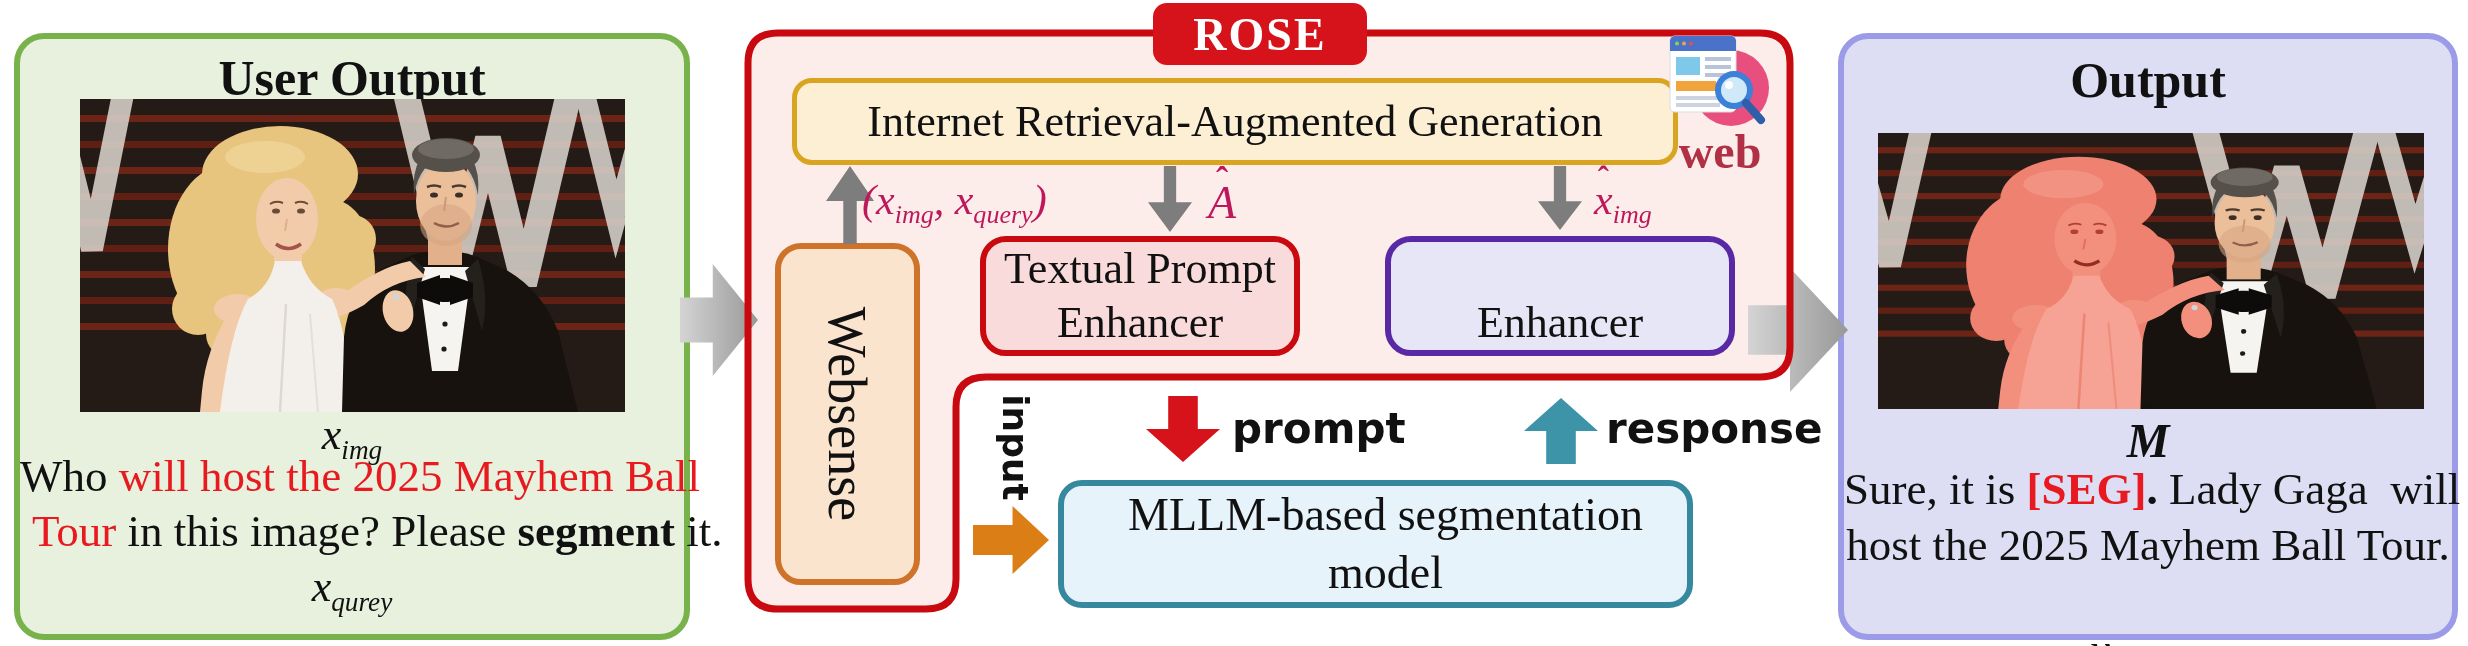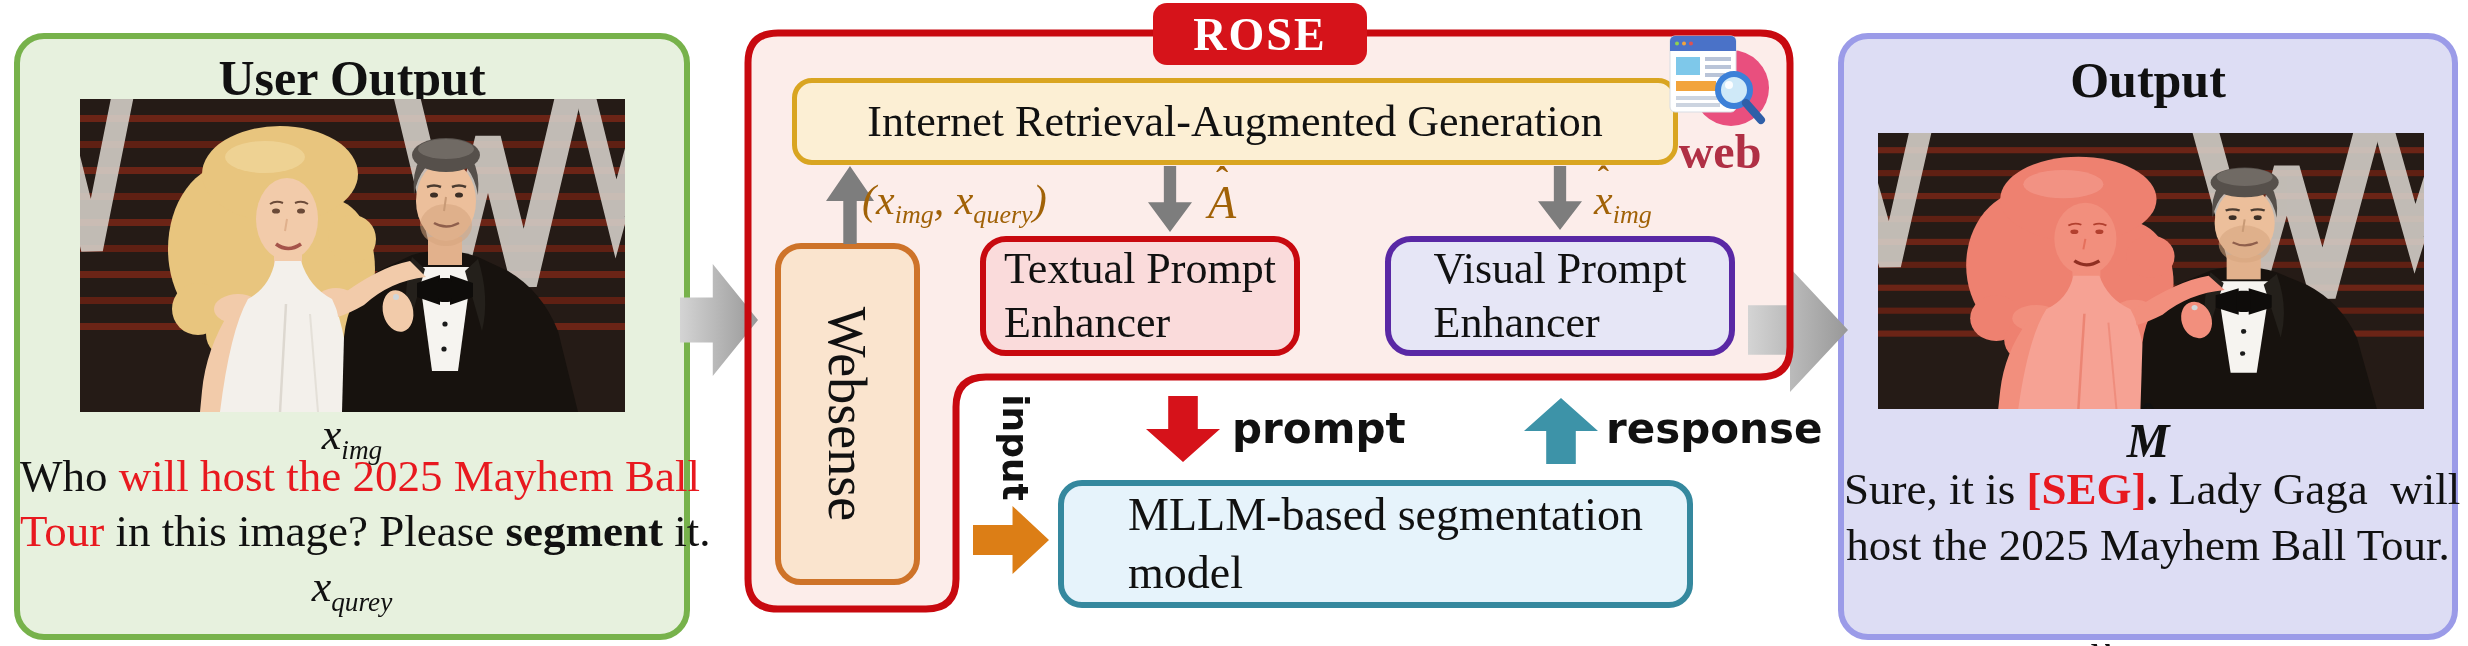--- a/index.html
+++ b/index.html
@@ -16,21 +16,21 @@
   .rich{position:absolute;left:0;width:100%;text-align:center;font-size:45px;color:#111;white-space:pre;}
   .rich .r{color:var(--red-text);}
   .rich .b{font-weight:bold;}
   
   .mbase{position:relative;display:inline-block;font-style:italic;}
   .mhat{position:absolute;left:0;top:-0.48em;width:100%;text-align:center;font-style:normal;font-weight:bold;font-size:0.8em;}
   .msub{font-style:italic;font-size:0.62em;}
   .mtext{font-style:italic;}
   
   .box{position:absolute;box-sizing:border-box;display:flex;align-items:center;justify-content:center;
-       text-align:left;color:#111;}
+       text-align:center;color:#111;}
   #irag-box{left:792px;top:78px;width:886px;height:87px;border:5px solid var(--gold-border);background:var(--gold-bg);
             border-radius:20px;font-size:44px;white-space:nowrap;z-index:3;}
   #websense-box{left:775px;top:243px;width:145px;height:342px;border:6px solid var(--orange-border);background:var(--orange-bg);
             border-radius:26px;z-index:3;}
   #websense-box span{transform:rotate(90deg);white-space:nowrap;font-size:54px;}
   #textual-box{left:980px;top:236px;width:320px;height:120px;border:6px solid var(--pink-border);background:var(--pink-bg);
             border-radius:26px;font-size:44px;line-height:54px;z-index:3;}
   #visual-box{left:1385px;top:236px;width:350px;height:120px;border:6px solid var(--purple-border);background:var(--purple-bg);
             border-radius:26px;font-size:44px;line-height:54px;z-index:3;}
   #mllm-box{left:1058px;top:480px;width:635px;height:128px;border:6px solid var(--teal-border);background:var(--teal-bg);
@@ -41,21 +41,21 @@
   .blockarrow{position:absolute;z-index:3;}
   .gray{background:#7d7d7d;}
   .a-up{clip-path:polygon(50% 0,100% 45%,64% 45%,64% 100%,36% 100%,36% 45%,0 45%);}
   .a-down{clip-path:polygon(36% 0,64% 0,64% 55%,100% 55%,50% 100%,0 55%,36% 55%);}
   .a-down-thick{clip-path:polygon(30% 0,70% 0,70% 50%,100% 50%,50% 100%,0 50%,30% 50%);}
   .a-up-thick{clip-path:polygon(50% 0,100% 50%,70% 50%,70% 100%,30% 100%,30% 50%,0 50%);}
   .a-right{clip-path:polygon(0 28%,52% 28%,52% 0,100% 50%,52% 100%,52% 72%,0 72%);}
   .bigarrow{position:absolute;z-index:1;background:linear-gradient(90deg,#d4d4d4,#989898);
             clip-path:polygon(0 30%,42% 30%,42% 0,100% 50%,42% 100%,42% 70%,0 70%);}
   .handlbl{position:absolute;font-family:"DejaVu Sans","Liberation Sans",sans-serif;font-weight:bold;color:#111;z-index:3;}
-  .mathlbl{position:absolute;font-size:44px;color:#a16207;z-index:3;white-space:nowrap;}
+  .mathlbl{position:absolute;font-size:44px;color:#be185d;z-index:3;white-space:nowrap;}
   #web-label{position:absolute;left:1660px;top:124px;width:120px;text-align:center;font-weight:bold;font-size:48px;
              color:var(--web-text);z-index:3;}
   #rose-fill,#rose-stroke{position:absolute;left:0;top:0;z-index:0;}
   #rose-stroke{z-index:2;}
   #web-icon{left:1668px;top:34px;width:102px;height:98px;z-index:3;}
 </style>
 </head>
 <body>
 
 <div id="stage">
@@ -139,21 +139,21 @@
     </g>
     <g>
       <path d="M 256 200 Q 298 168 330 162 L 346 178 Q 310 182 284 206 Q 270 214 258 218 Z" fill="#f2cbaa"></path>
       <ellipse cx="318" cy="212" rx="15" ry="21" fill="#f2cbaa" transform="rotate(-14 318 212)"></ellipse>
       <circle cx="316" cy="198" r="3" fill="#cfd6da"></circle>
     </g>
   </svg>
       </div>
     <div class="caption" style="top:370px;font-size:44px;"><span class="mbase">x</span><sub class="msub">img</sub></div>
     <div class="rich" style="top:411px;"><span>Who </span><span class="r">will host the 2025 Mayhem Ball</span></div>
-    <div class="rich" style="top:466px;"><span class="r">Tour</span><span> in this image? Please </span><span class="b">segment</span><span> it.</span></div>
+    <div class="rich" style="top:466px;padding-left:12px;"><span class="r">Tour</span><span> in this image? Please </span><span class="b">segment</span><span> it.</span></div>
     <div class="caption" style="top:522px;font-size:44px;"><span class="mbase">x</span><sub class="msub">qurey</sub></div>
   </div>
 
   <div id="rose-badge" class="box">ROSE</div>
 
   <div id="irag-box" class="box">Internet Retrieval-Augmented Generation</div>
 
   <svg id="web-icon" class="abs" viewBox="0 0 102 98">
     <circle cx="63" cy="54" r="38" fill="#e94f7e"></circle>
     <g>
@@ -188,21 +188,21 @@
   <div class="blockarrow gray a-down" style="left:1148px;top:166px;width:44px;height:66px;"></div>
   <div class="mathlbl" style="left:1208px;top:176px;font-size:46px;"><span class="mbase">A<span class="mhat">ˆ</span></span></div>
   <div class="blockarrow gray a-down" style="left:1538px;top:166px;width:44px;height:64px;"></div>
   <div class="mathlbl" style="left:1594px;top:176px;font-size:42px;"><span class="mbase">x<span class="mhat">ˆ</span></span><sub class="msub">img</sub></div>
 
   <div id="textual-box" class="box">
     <div><span>Textual Prompt</span><br>
          <span>Enhancer</span></div>
   </div>
   <div id="visual-box" class="box">
-    <div><span>Visual Prompt</span><br>
+    <div><br>
          <span>Enhancer</span></div>
   </div>
 
   <div class="handlbl" style="left:985px;top:394px;width:60px;height:106px;display:flex;align-items:center;justify-content:center;">
     <span style="transform:rotate(90deg);font-size:36px;white-space:nowrap;">input</span>
   </div>
   <div class="blockarrow a-right" style="left:973px;top:506px;width:76px;height:68px;background:var(--arrow-orange);"></div>
 
   <div class="blockarrow a-down-thick" style="left:1146px;top:396px;width:74px;height:66px;background:var(--arrow-red);"></div>
   <div class="handlbl" style="left:1232px;top:404px;font-size:42px;">prompt</div>

